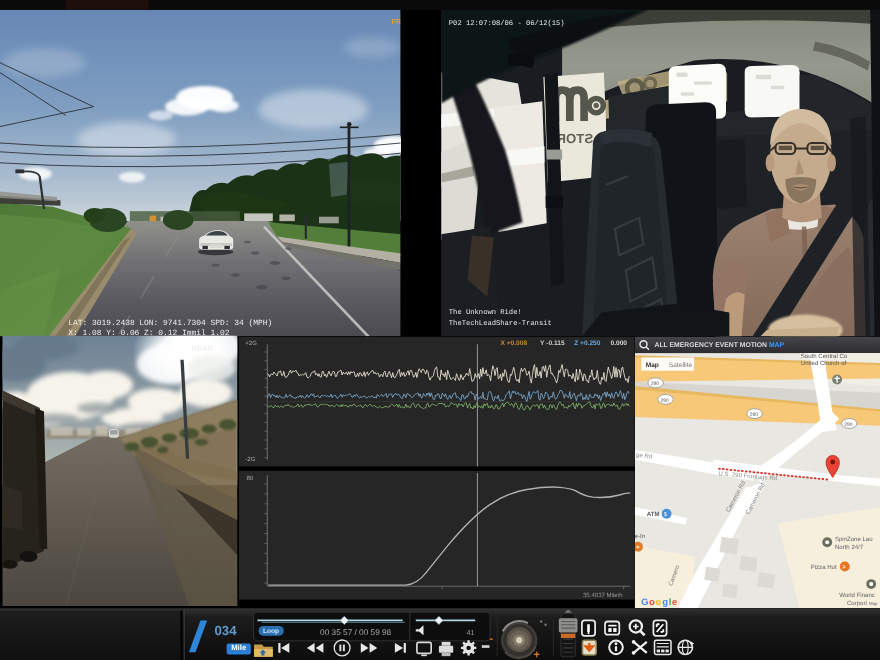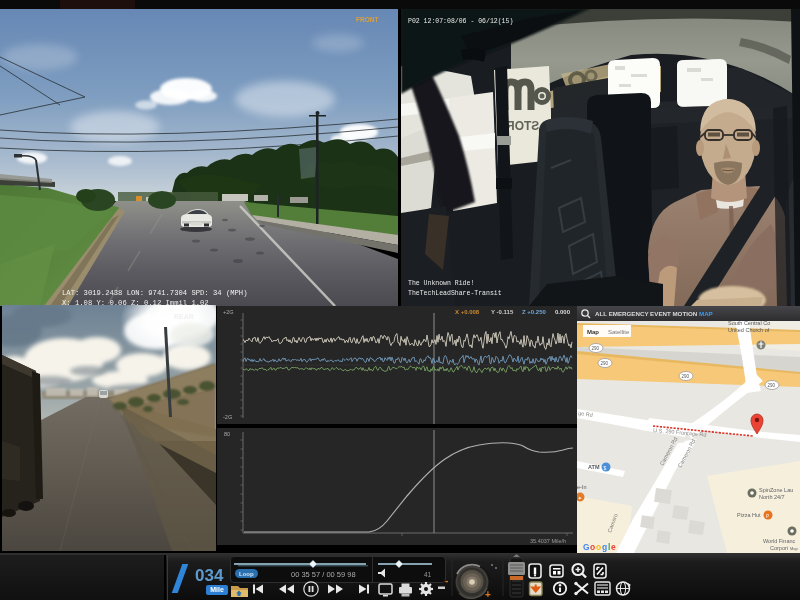--- a/index.html
+++ b/index.html
@@ -1,21 +1,21 @@
 <!DOCTYPE html>
 <html><head><meta charset="utf-8">
 <style>
 html,body{margin:0;padding:0;background:#000;width:800px;height:600px;overflow:hidden}
 *{box-sizing:border-box}
 body{font-family:"Liberation Sans",sans-serif;position:relative}
 .abs{position:absolute}
 </style></head>
 <body>
 
-<div class="abs" style="left:0;top:9px;width:400px;height:297px;overflow:hidden">
+<div class="abs" style="left:0;top:9px;width:364px;height:297px;overflow:hidden">
 <svg width="398" height="297" viewBox="0 0 398 297">
 <defs>
 <linearGradient id="sky" x1="0" y1="0" x2="0" y2="1">
 <stop offset="0" stop-color="#6788b5"></stop>
           <stop offset="0.45" stop-color="#7e9dc0"></stop>
           <stop offset="0.8" stop-color="#aabccf"></stop>
           <stop offset="1" stop-color="#ccd5da"></stop>
 </linearGradient>
 <linearGradient id="road" x1="0" y1="0" x2="0" y2="1">
 <stop offset="0" stop-color="#90908a"></stop>
@@ -574,21 +574,21 @@
 </svg>
 </div>
 
 <div class="abs" style="left:0;top:553px;width:800px;height:47px;background:linear-gradient(#323232,#1c1c1c 18%,#141414 60%,#0c0c0c)">
 <svg width="800" height="47" viewBox="0 0 47 47" style="position:absolute;left:0;top:0;width:800px;height:47px" preserveAspectRatio="none"></svg>
 
 <div class="abs" style="left:0;top:2px;width:166px;height:45px;background:linear-gradient(#1d1d1d,#101010);border-right:2px solid #000"></div>
 <div class="abs" style="left:167px;top:2px;width:1px;height:45px;background:#3a3a3a"></div>
 
 <div class="abs" style="left:177px;top:11px;width:6px;height:29px;background:#2f85d8;transform:skewX(-20deg)"></div>
-<div class="abs" style="left:195px;top:13px;font-size:17px;font-weight:bold;color:#5e9bcc">034</div>
+<div class="abs" style="left:195px;top:13px;font-size:12px;font-weight:bold;color:#5e9bcc">034</div>
 <div class="abs" style="left:206px;top:32px;width:22px;height:10px;background:#2d7fd4;border-radius:2px;color:#fff;font-size:7px;font-weight:bold;text-align:center;line-height:10px">Mile</div>
 
 <div class="abs" style="left:230px;top:3px;width:216px;height:27px;background:#0d0d0d;border:1px solid #2e2e2e;border-radius:4px"></div>
 <div class="abs" style="left:372px;top:4px;width:1px;height:25px;background:#2e2e2e"></div>
 <svg class="abs" style="left:0;top:0" width="800" height="47">
 
 <line x1="234" y1="11" x2="366" y2="11" stroke="#aed6e6" stroke-width="1.6"></line>
 <line x1="238" y1="12.8" x2="368" y2="12.8" stroke="#4a6a78" stroke-width="1"></line>
 <path d="M313,7.2 L316.8,11 L313,14.8 L309.2,11 Z" fill="#eef6fa" stroke="#89a" stroke-width="0.5"></path>
 

